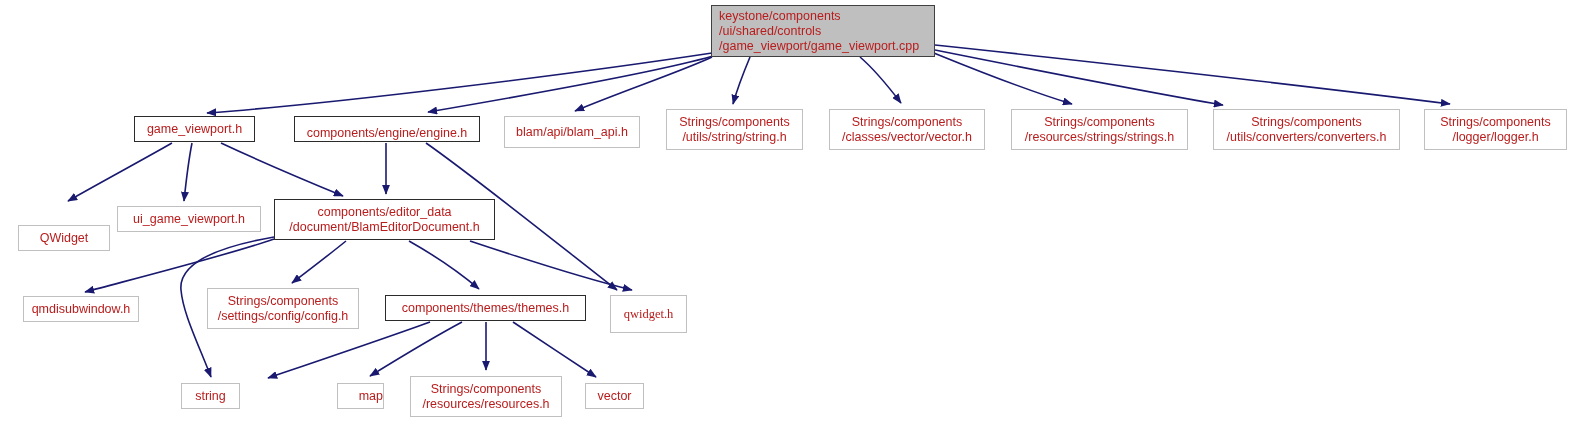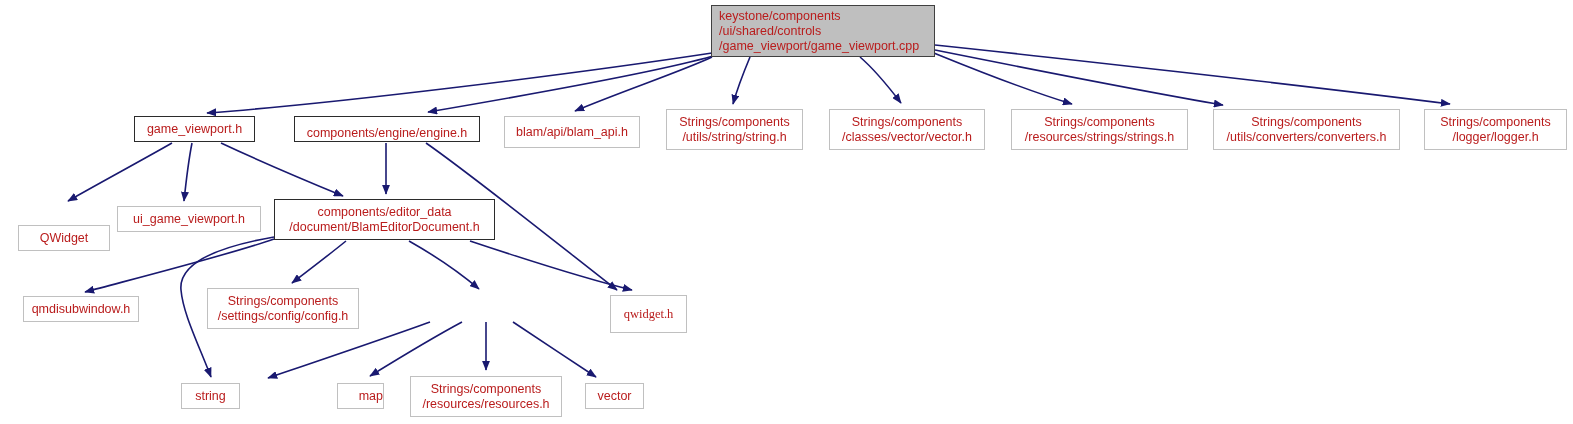--- a/index.html
+++ b/index.html
@@ -90,18 +90,19 @@
     <div class="node" style="left: 666px; top: 109px; width: 137px; height: 41px;"><span class="ln">Strings/components</span><span class="ln">/utils/string/string.h</span></div>
     <div class="node" style="left: 829px; top: 109px; width: 156px; height: 41px;"><span class="ln">Strings/components</span><span class="ln">/classes/vector/vector.h</span></div>
     <div class="node" style="left: 1011px; top: 109px; width: 177px; height: 41px;"><span class="ln">Strings/components</span><span class="ln">/resources/strings/strings.h</span></div>
     <div class="node" style="left: 1213px; top: 109px; width: 187px; height: 41px;"><span class="ln">Strings/components</span><span class="ln">/utils/converters/converters.h</span></div>
     <div class="node" style="left: 1424px; top: 109px; width: 143px; height: 41px;"><span class="ln">Strings/components</span><span class="ln">/logger/logger.h</span></div>
     <div class="node" style="left: 18px; top: 206px; width: 92px; height: 26px; margin-top: 19px;"><span class="ln">QWidget</span></div>
     <div class="node" style="left: 117px; top: 206px; width: 144px; height: 26px;"><span class="ln">ui_game_viewport.h</span></div>
     <div class="node bold" style="left: 274px; top: 199px; width: 221px; height: 41px;"><span class="ln">components/editor_data</span><span class="ln">/document/BlamEditorDocument.h</span></div>
     <div class="node" style="left: 6px; top: 296px; width: 116px; height: 26px; margin-left: 17px;"><span class="ln">qmdisubwindow.h</span></div>
     <div class="node" style="left: 207px; top: 288px; width: 152px; height: 41px;"><span class="ln">Strings/components</span><span class="ln">/settings/config/config.h</span></div>
+    <div class="node bold" style="left: 385px; top: 295px; width: 201px; height: 26px;"><span class="ln">components/themes/themes.h</span></div>
     <div class="node" style="left: 610px; top: 295px; width: 77px; height: 38px; font-family: Liberation Serif, serif;"><span class="ln">qwidget.h</span></div>
     <div class="node" style="left: 181px; top: 383px; width: 59px; height: 26px;"><span class="ln">string</span></div>
     <div class="node" style="left: 337px; top: 383px; width: 47px; height: 26px; align-items: flex-end;"><span class="ln">map</span></div>
     <div class="node" style="left: 410px; top: 376px; width: 152px; height: 41px;"><span class="ln">Strings/components</span><span class="ln">/resources/resources.h</span></div>
     <div class="node" style="left: 585px; top: 383px; width: 59px; height: 26px;"><span class="ln">vector</span></div>
   </div>
 
 </body></html>

